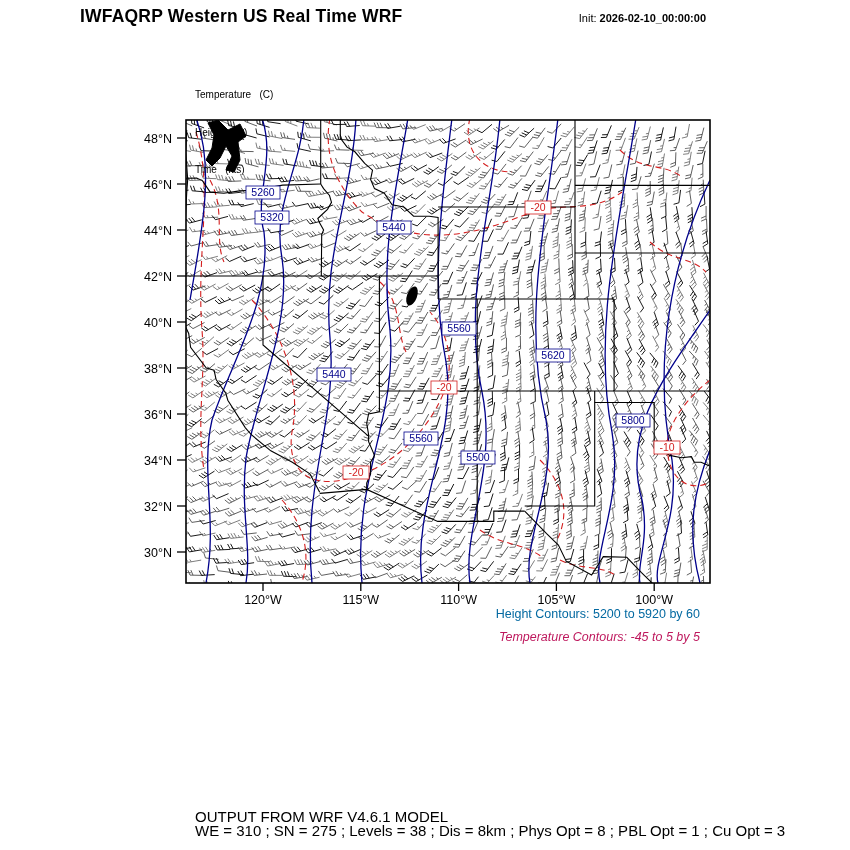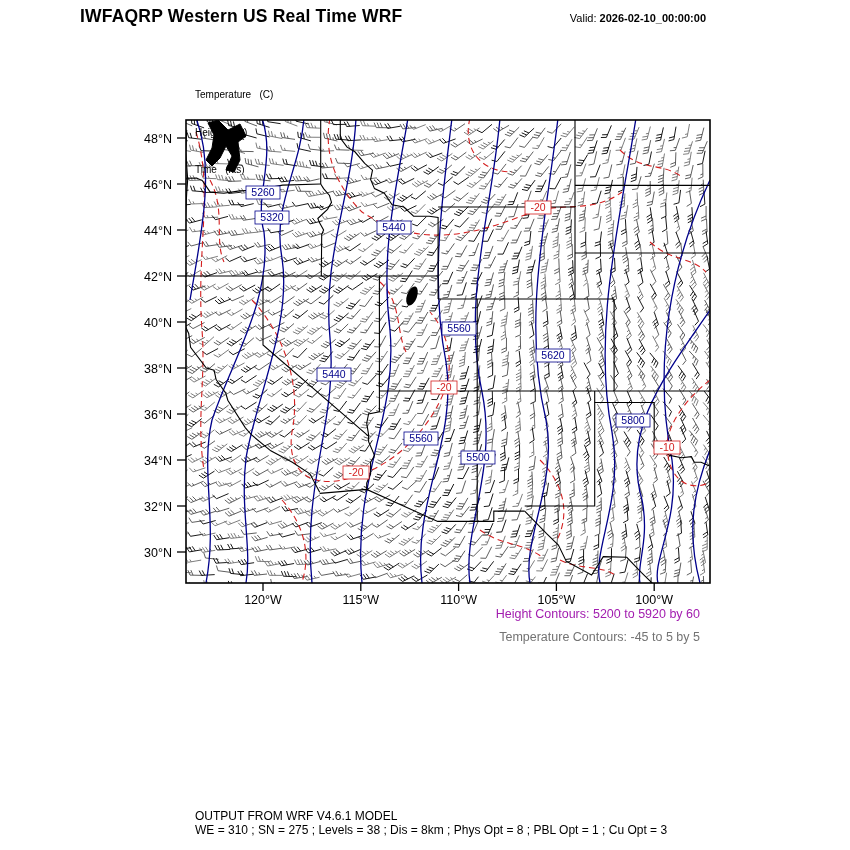--- a/index.html
+++ b/index.html
@@ -6,23 +6,23 @@
   #page{position:relative;width:850px;height:850px;background:#ffffff;overflow:hidden;
         font-family:"Liberation Sans", sans-serif;color:#000;}
   #map-svg{position:absolute;left:0;top:0;}
   .title{position:absolute;left:80px;top:6px;width:500px;
          font-size:17.5px;font-weight:bold;letter-spacing:.2px;}
   .initblock{position:absolute;right:144px;top:12px;width:300px;text-align:right;
              font-size:11px;line-height:13.5px;}
   .initblock b{font-weight:bold;}
   .legend{position:absolute;left:195px;top:64px;font-size:10px;line-height:12.5px;white-space:pre;}
   .annot{position:absolute;right:150px;width:560px;text-align:right;font-size:12.5px;}
-  .annot.h{top:607px;color:#a21caf;}
-  .annot.t{top:630px;color:#737373;}
-  .footer{position:absolute;left:195px;top:810px;font-size:12px;line-height:13.5px;}
+  .annot.h{top:607px;color:#0369a1;}
+  .annot.t{top:630px;color:#be185d;font-style:italic;}
+  .footer{position:absolute;left:195px;top:810px;font-size:15px;line-height:13.5px;}
 </style>
 </head>
 <body>
 
 <div id="page">
   <svg id="map-svg" width="850" height="850" viewBox="0 0 850 850">
       <defs>
         <clipPath id="mapclip">
           <rect x="186" y="120" width="524" height="463"></rect>
         </clipPath>
@@ -1586,21 +1586,21 @@
         <text x="360.8" y="604" text-anchor="middle">115°W</text>
         <text x="458.6" y="604" text-anchor="middle">110°W</text>
         <text x="556.4" y="604" text-anchor="middle">105°W</text>
         <text x="654.2" y="604" text-anchor="middle">100°W</text>
       </g>
     </svg>
 
   <div class="title">IWFAQRP Western US Real Time WRF</div>
 
   <div class="initblock">
-    <div><span>Valid:</span> <b>2026-02-10_00:00:00</b></div>
+    <div><span>Init:</span> <b>2026-02-10_00:00:00</b></div>
   </div>
 
   <div class="legend">
     <div>Temperature   (C)</div>
     <div>Height   (m)</div>
     <div>Time   (kts)</div>
   </div>
 
   <div class="annot h">Height Contours: 5200 to 5920 by 60</div>
   <div class="annot t">Temperature Contours: -45 to 5 by 5</div>

